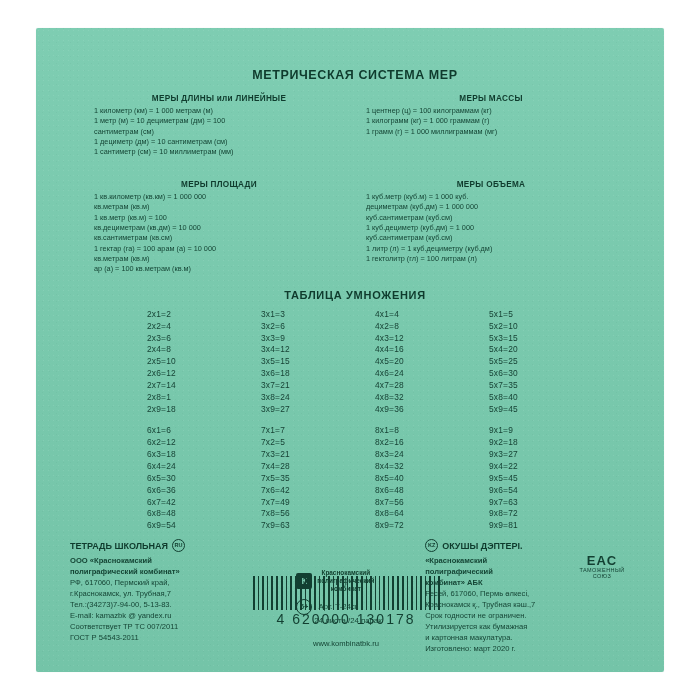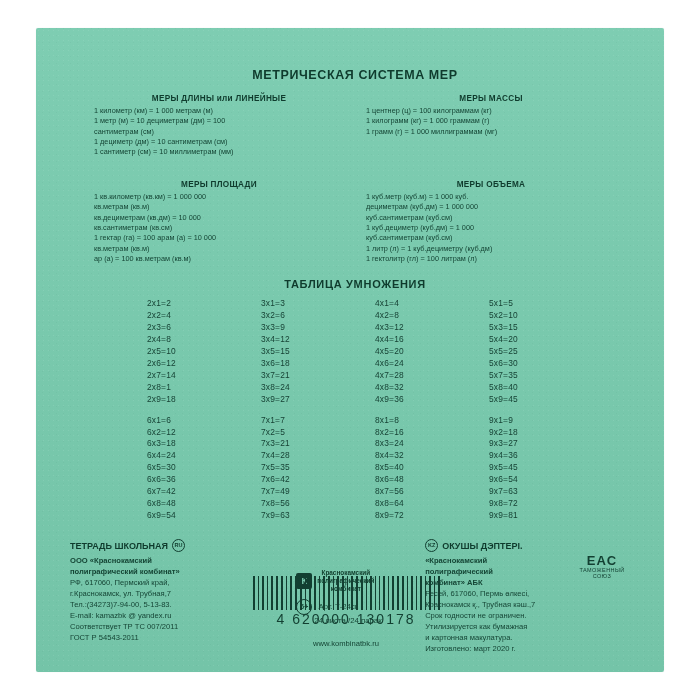--- a/index.html
+++ b/index.html
@@ -273,20 +273,21 @@
         </div>
       </div>
 
       <div class="block-gap"></div>
 
       <div class="measures">
         <div class="mcol">
           <div class="mhead">МЕРЫ ПЛОЩАДИ</div>
           <div class="mline">1 кв.километр (кв.км) = 1 000 000</div>
           <div class="mline">кв.метрам (кв.м)</div>
+          <div class="mline">1 кв.метр (кв.м) = 100</div>
           <div class="mline">кв.дециметрам (кв.дм) = 10 000</div>
           <div class="mline">кв.сантиметрам (кв.см)</div>
           <div class="mline">1 гектар (га) = 100 арам (а) = 10 000</div>
           <div class="mline">кв.метрам (кв.м)</div>
           <div class="mline">ар (а) = 100 кв.метрам (кв.м)</div>
         </div>
         <div class="mcol">
           <div class="mhead">МЕРЫ ОБЪЕМА</div>
           <div class="mline">1 куб.метр (куб.м) = 1 000 куб.</div>
           <div class="mline">дециметрам (куб.дм) = 1 000 000</div>
@@ -374,21 +375,21 @@
           <div class="trow">5х4=20</div>
           <div class="trow">5х5=25</div>
           <div class="trow">5х6=30</div>
           <div class="trow">5х7=35</div>
           <div class="trow">5х8=40</div>
           <div class="trow">5х9=45</div>
           <div class="tspacer"></div>
           <div class="trow">9х1=9</div>
           <div class="trow">9х2=18</div>
           <div class="trow">9х3=27</div>
-          <div class="trow">9х4=36</div>
+          <div class="trow">9х4=22</div>
           <div class="trow">9х5=45</div>
           <div class="trow">9х6=54</div>
           <div class="trow">9х7=63</div>
           <div class="trow">9х8=72</div>
           <div class="trow">9х9=81</div>
         </div>
       </div>
 
       <div class="footer">
         <div class="fcol-left">

